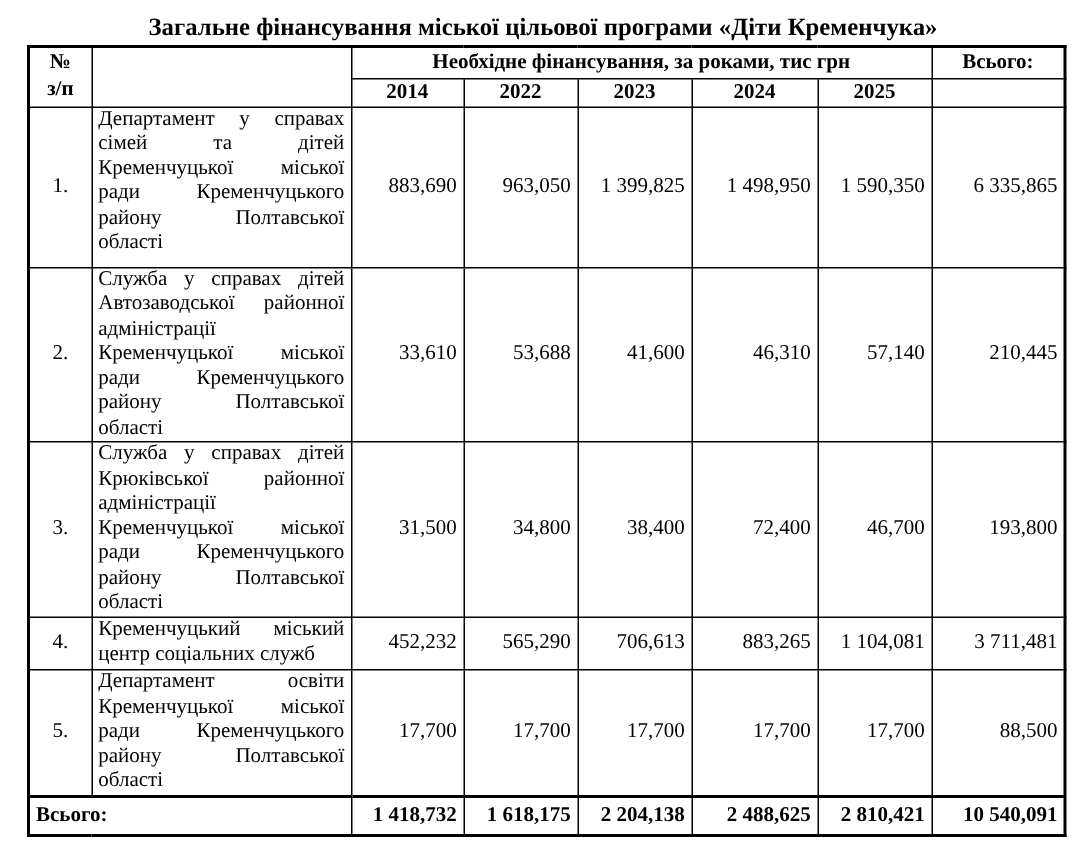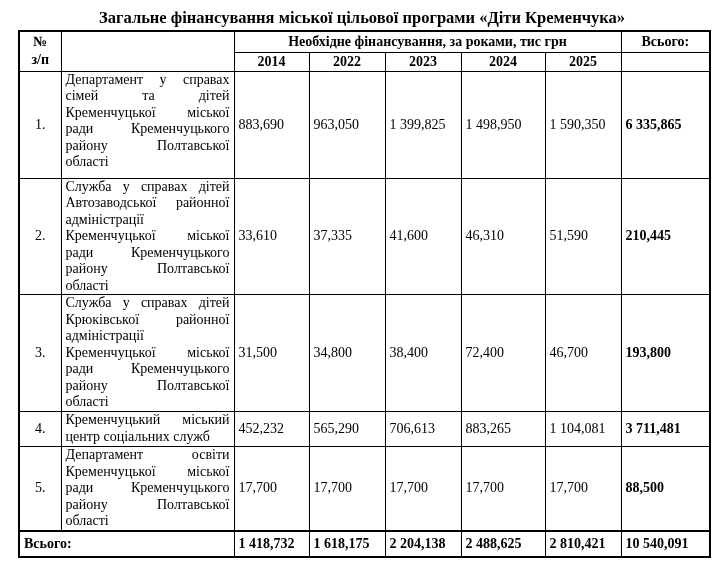--- a/index.html
+++ b/index.html
@@ -55,24 +55,24 @@
   }
   td.namec {
     text-align: justify;
     text-align-last: left;
     vertical-align: top;
     font-size: 13.5px;
     line-height: 16.5px;
     padding: 1px 5px 1px 5px;
   }
   td.valc {
-    text-align: left;
+    text-align: right;
     vertical-align: middle;
   }
-  td.totc { font-weight: bold; }
+  td.totc { font-weight: normal; }
   tr.r1 { height: 107px; }
   tr.r2 { height: 115px; }
   tr.r3 { height: 117px; }
   tr.r4 { height: 35px; }
   tr.r5 { height: 78px; }
   
   tr.f td {
     border-top: 2px solid #000;
     font-weight: bold;
     height: 24px;
@@ -131,24 +131,24 @@
       <td class="valc">1 399,825</td>
       <td class="valc">1 498,950</td>
       <td class="valc">1 590,350</td>
       <td class="valc totc">6 335,865</td>
     </tr>
 
     <tr class="r2">
       <td class="numc">2.</td>
       <td class="namec">Служба у справах дітей Автозаводської районної адміністрації Кременчуцької міської ради Кременчуцького району Полтавської області</td>
       <td class="valc">33,610</td>
-      <td class="valc">37,335</td>
+      <td class="valc">53,688</td>
       <td class="valc">41,600</td>
       <td class="valc">46,310</td>
-      <td class="valc">51,590</td>
+      <td class="valc">57,140</td>
       <td class="valc totc">210,445</td>
     </tr>
 
     <tr class="r3">
       <td class="numc">3.</td>
       <td class="namec">Служба у справах дітей Крюківської районної адміністрації Кременчуцької міської ради Кременчуцького району Полтавської області</td>
       <td class="valc">31,500</td>
       <td class="valc">34,800</td>
       <td class="valc">38,400</td>
       <td class="valc">72,400</td>

